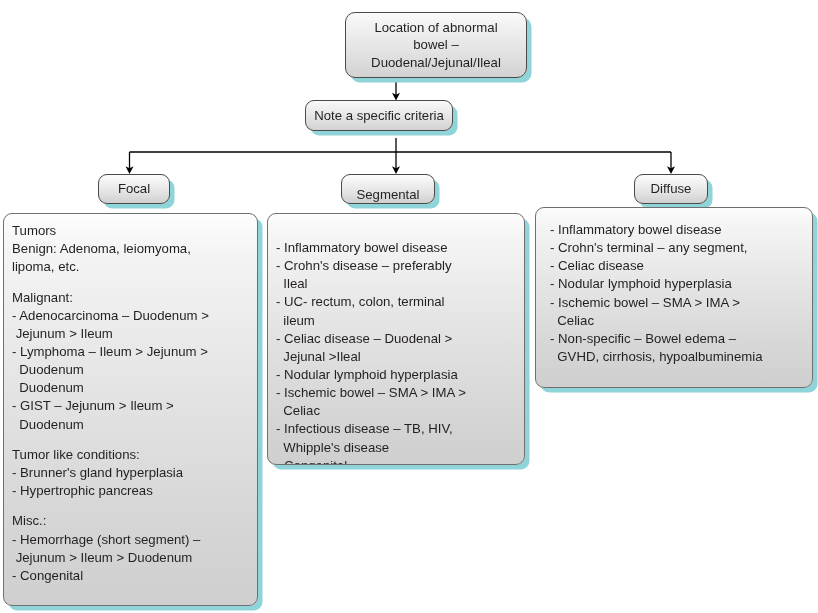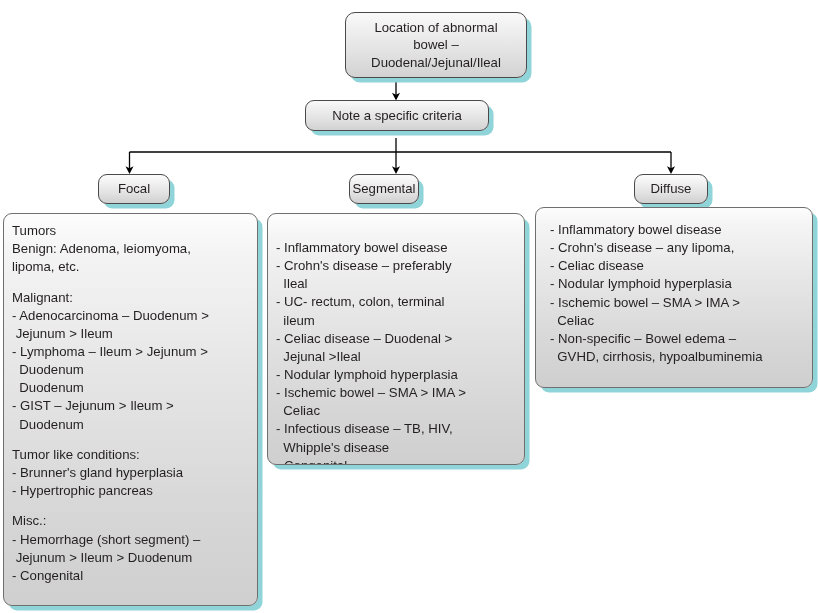--- a/index.html
+++ b/index.html
@@ -44,34 +44,34 @@
     width: 182px;
     height: 66px;
     font-size: 13.2px;
     border-radius: 10px;
     margin-left: 40px;
   }
 
   .node.criteria-box {
     left: 305px;
     top: 100px;
-    width: 184px;
+    width: 148px;
     height: 31px;
     font-size: 13.2px;
     border-radius: 9px;
   }
 
   .node.cat {
     height: 30px;
     font-size: 13.2px;
     border-radius: 9px;
     background: linear-gradient(to bottom, #fcfcfc 0%, #f4f4f4 20%, #e3e3e3 62%, #d0d0d0 100%);
   }
   .node.cat.focal      { left: 98px;  top: 174px; width: 72px; }
-  .node.cat.segmental  { left: 349px; top: 174px; width: 70px; }
+  .node.cat.segmental  { left: 341px; top: 174px; width: 94px; align-items: flex-end; }
   .node.cat.diffuse    { left: 634px; top: 174px; width: 74px; }
 
   
   .panel {
     position: absolute;
     box-sizing: border-box;
     border: 1.2px solid #6f6f6f;
     border-radius: 9px;
     background: linear-gradient(to bottom, #fdfdfd 0%, #f4f4f4 10%, #e6e6e6 40%, #d6d6d6 78%, #cfcfcf 100%);
     box-shadow: 5px 5px 0 -0.5px #8fd4d8;
@@ -203,21 +203,21 @@
         <div class="ln">  Celiac</div>
         <div class="ln">- Infectious disease – TB, HIV,</div>
         <div class="ln">  Whipple's disease</div>
         <div class="ln">- Congenital</div>
       </div>
   </div>
 
   <div class="panel panel-right">
     <div class="inner">
         <div class="ln">- Inflammatory bowel disease</div>
-        <div class="ln">- Crohn's disease – any lipoma,</div>
+        <div class="ln">- Crohn's terminal – any segment,</div>
         <div class="ln">- Celiac disease</div>
         <div class="ln">- Nodular lymphoid hyperplasia</div>
         <div class="ln">- Ischemic bowel – SMA &gt; IMA &gt;</div>
         <div class="ln">  Celiac</div>
         <div class="ln">- Non-specific – Bowel edema –</div>
         <div class="ln">  GVHD, cirrhosis, hypoalbuminemia</div>
       </div>
   </div>
 
 </div>

